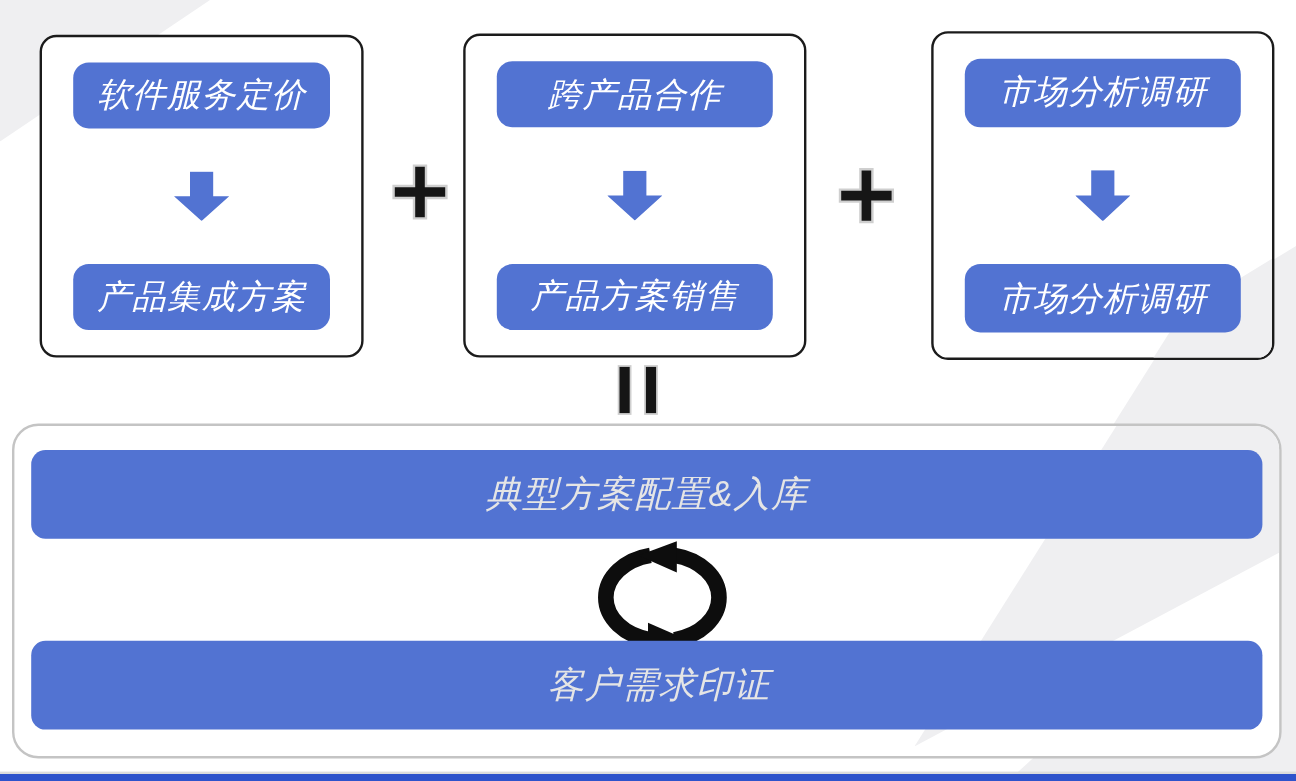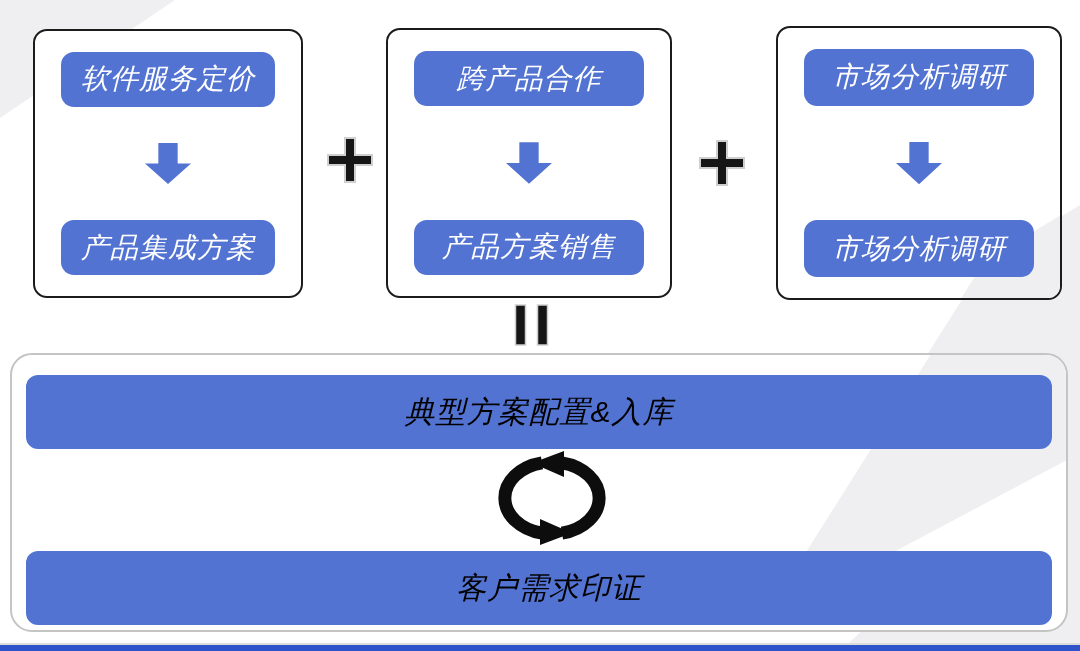--- a/index.html
+++ b/index.html
@@ -43,23 +43,23 @@
   #equals{left:514px;top:303px;}
 
   
   .result-box{position:absolute;left:10px;top:353px;width:1058px;height:279px;
     background:#fff;border:2px solid var(--container-border);border-radius:22px;
     overflow:hidden;}
   .result-band{position:absolute;inset:0;background:var(--decoration-gray);
     clip-path:polygon(975px -90px,1070px -148px,1070px 97px,750px 267px);z-index:0;}
   .wide-bar{position:absolute;left:14px;right:14px;height:74px;border-radius:12px;
     background:var(--pill-blue);display:flex;align-items:center;justify-content:center;
-    color:#000000;font-size:30px;font-style:italic;letter-spacing:1px;z-index:1;}
+    color:#e5e5e5;font-size:30px;font-style:italic;letter-spacing:1px;z-index:1;}
   #bar1{top:20px;}
-  #bar2{top:196px;padding-left:20px;}
+  #bar2{top:179px;padding-left:20px;}
   .cycle-wrap{position:absolute;left:478px;top:95px;z-index:1;}
 
   
   .hairline{position:absolute;left:0;right:0;bottom:6px;height:2px;background:#dcdcdc;}
   .stripe{position:absolute;left:0;right:0;bottom:0;height:6px;background:var(--bottom-stripe-blue);}
 </style>
 </head>
 <body>
 
 <div class="stage">

